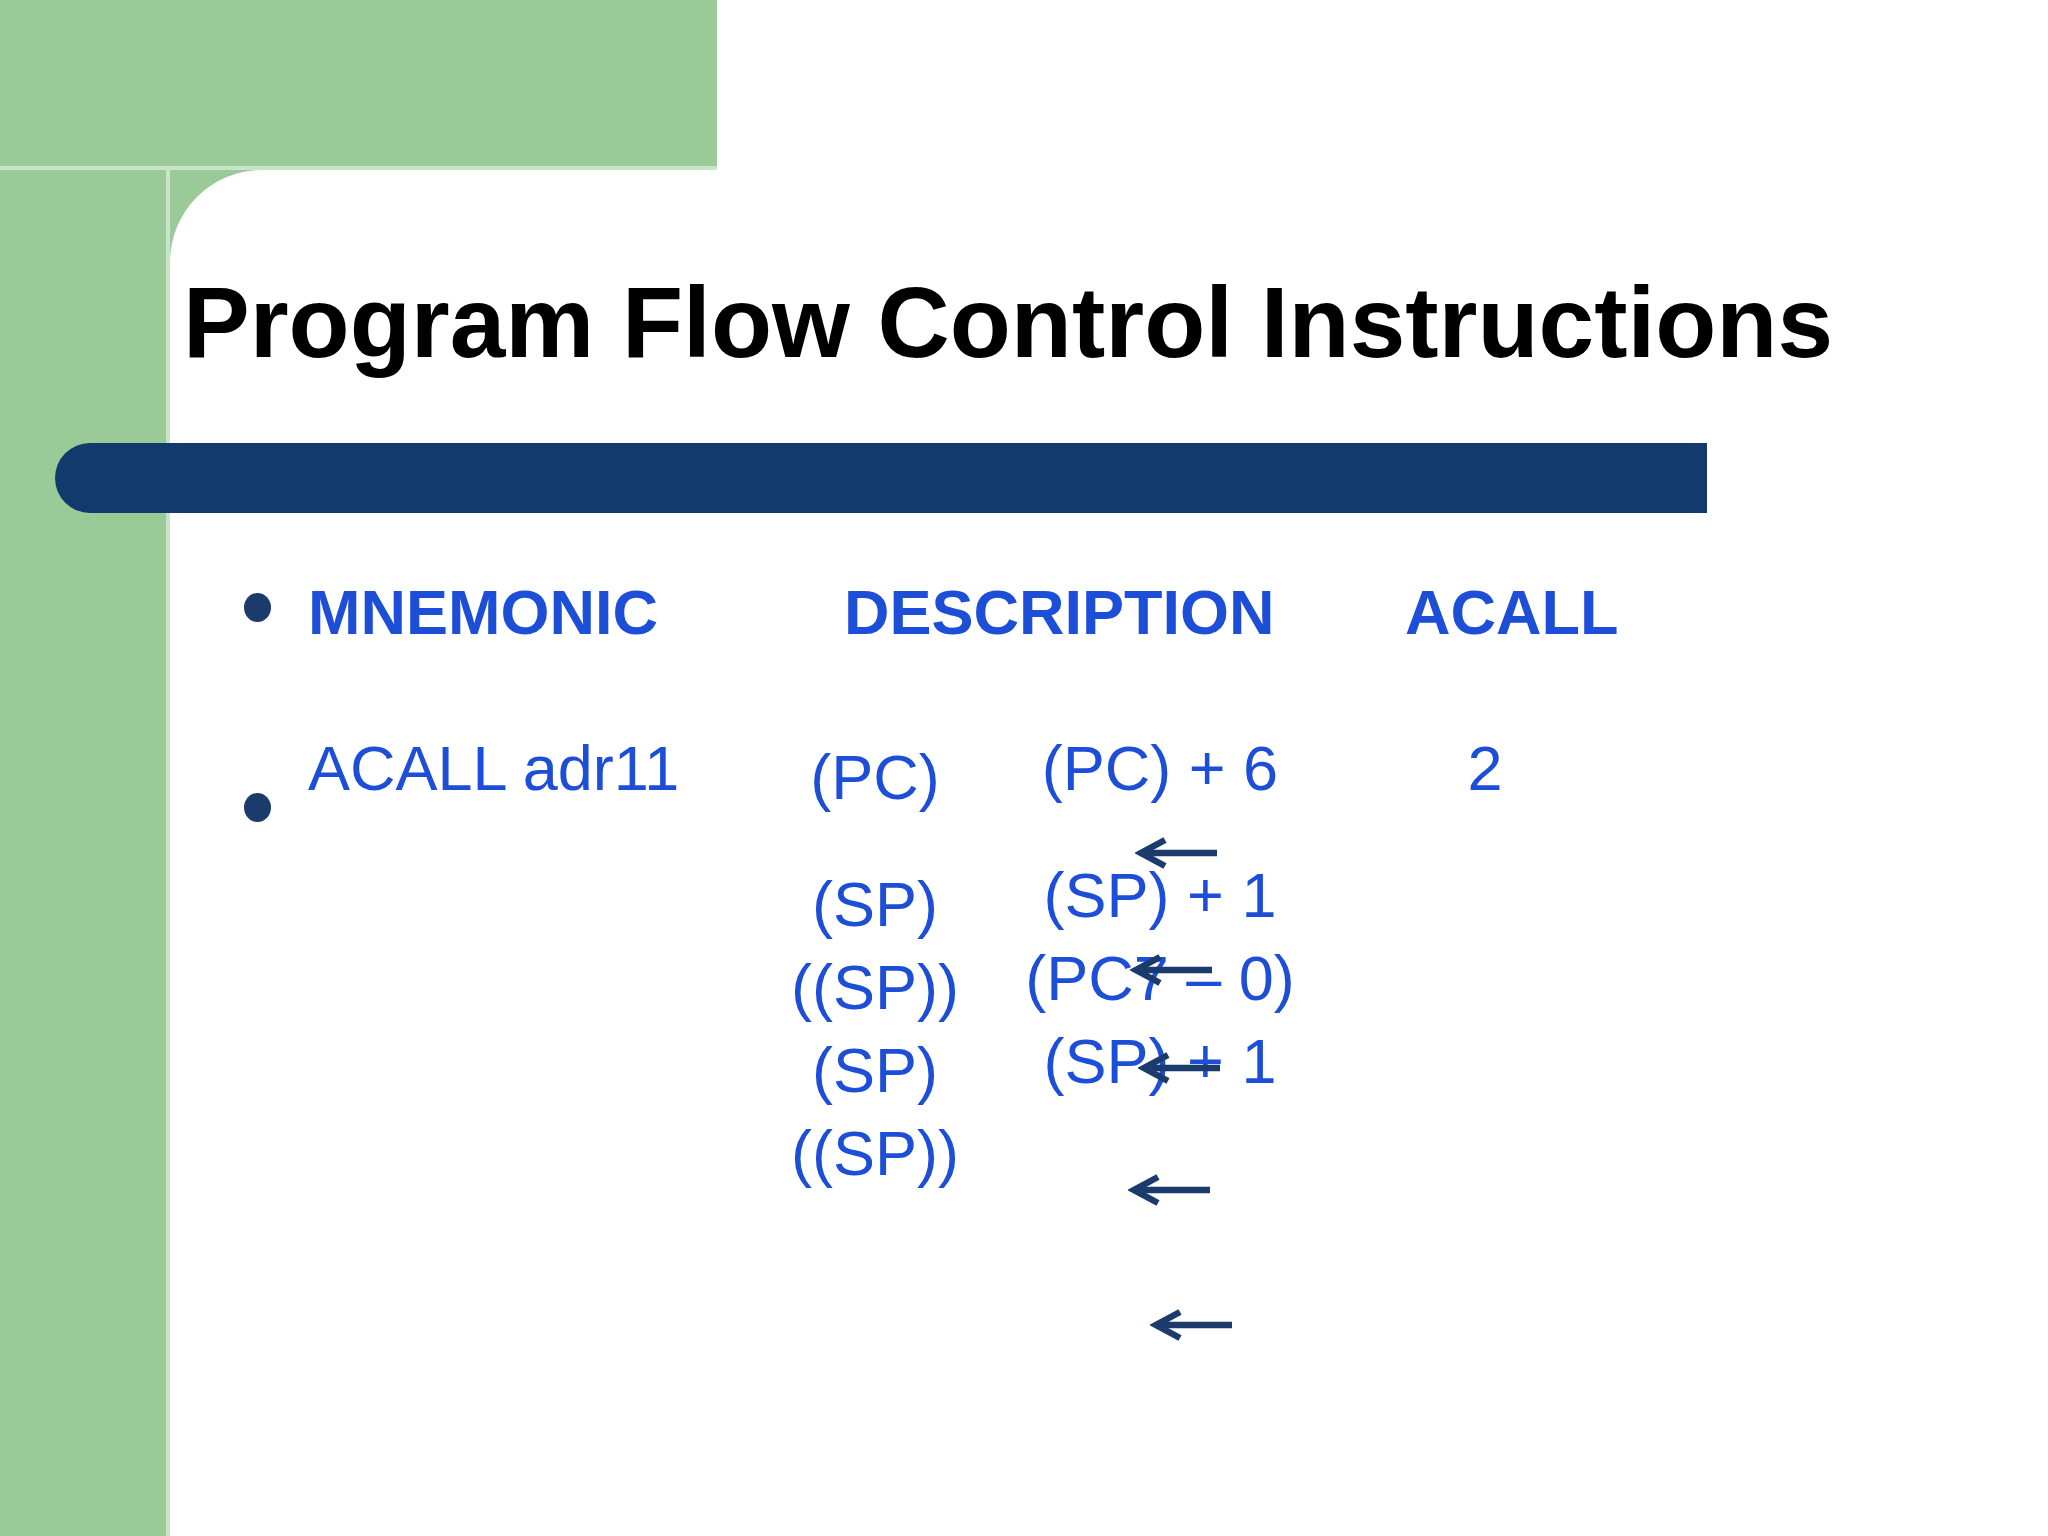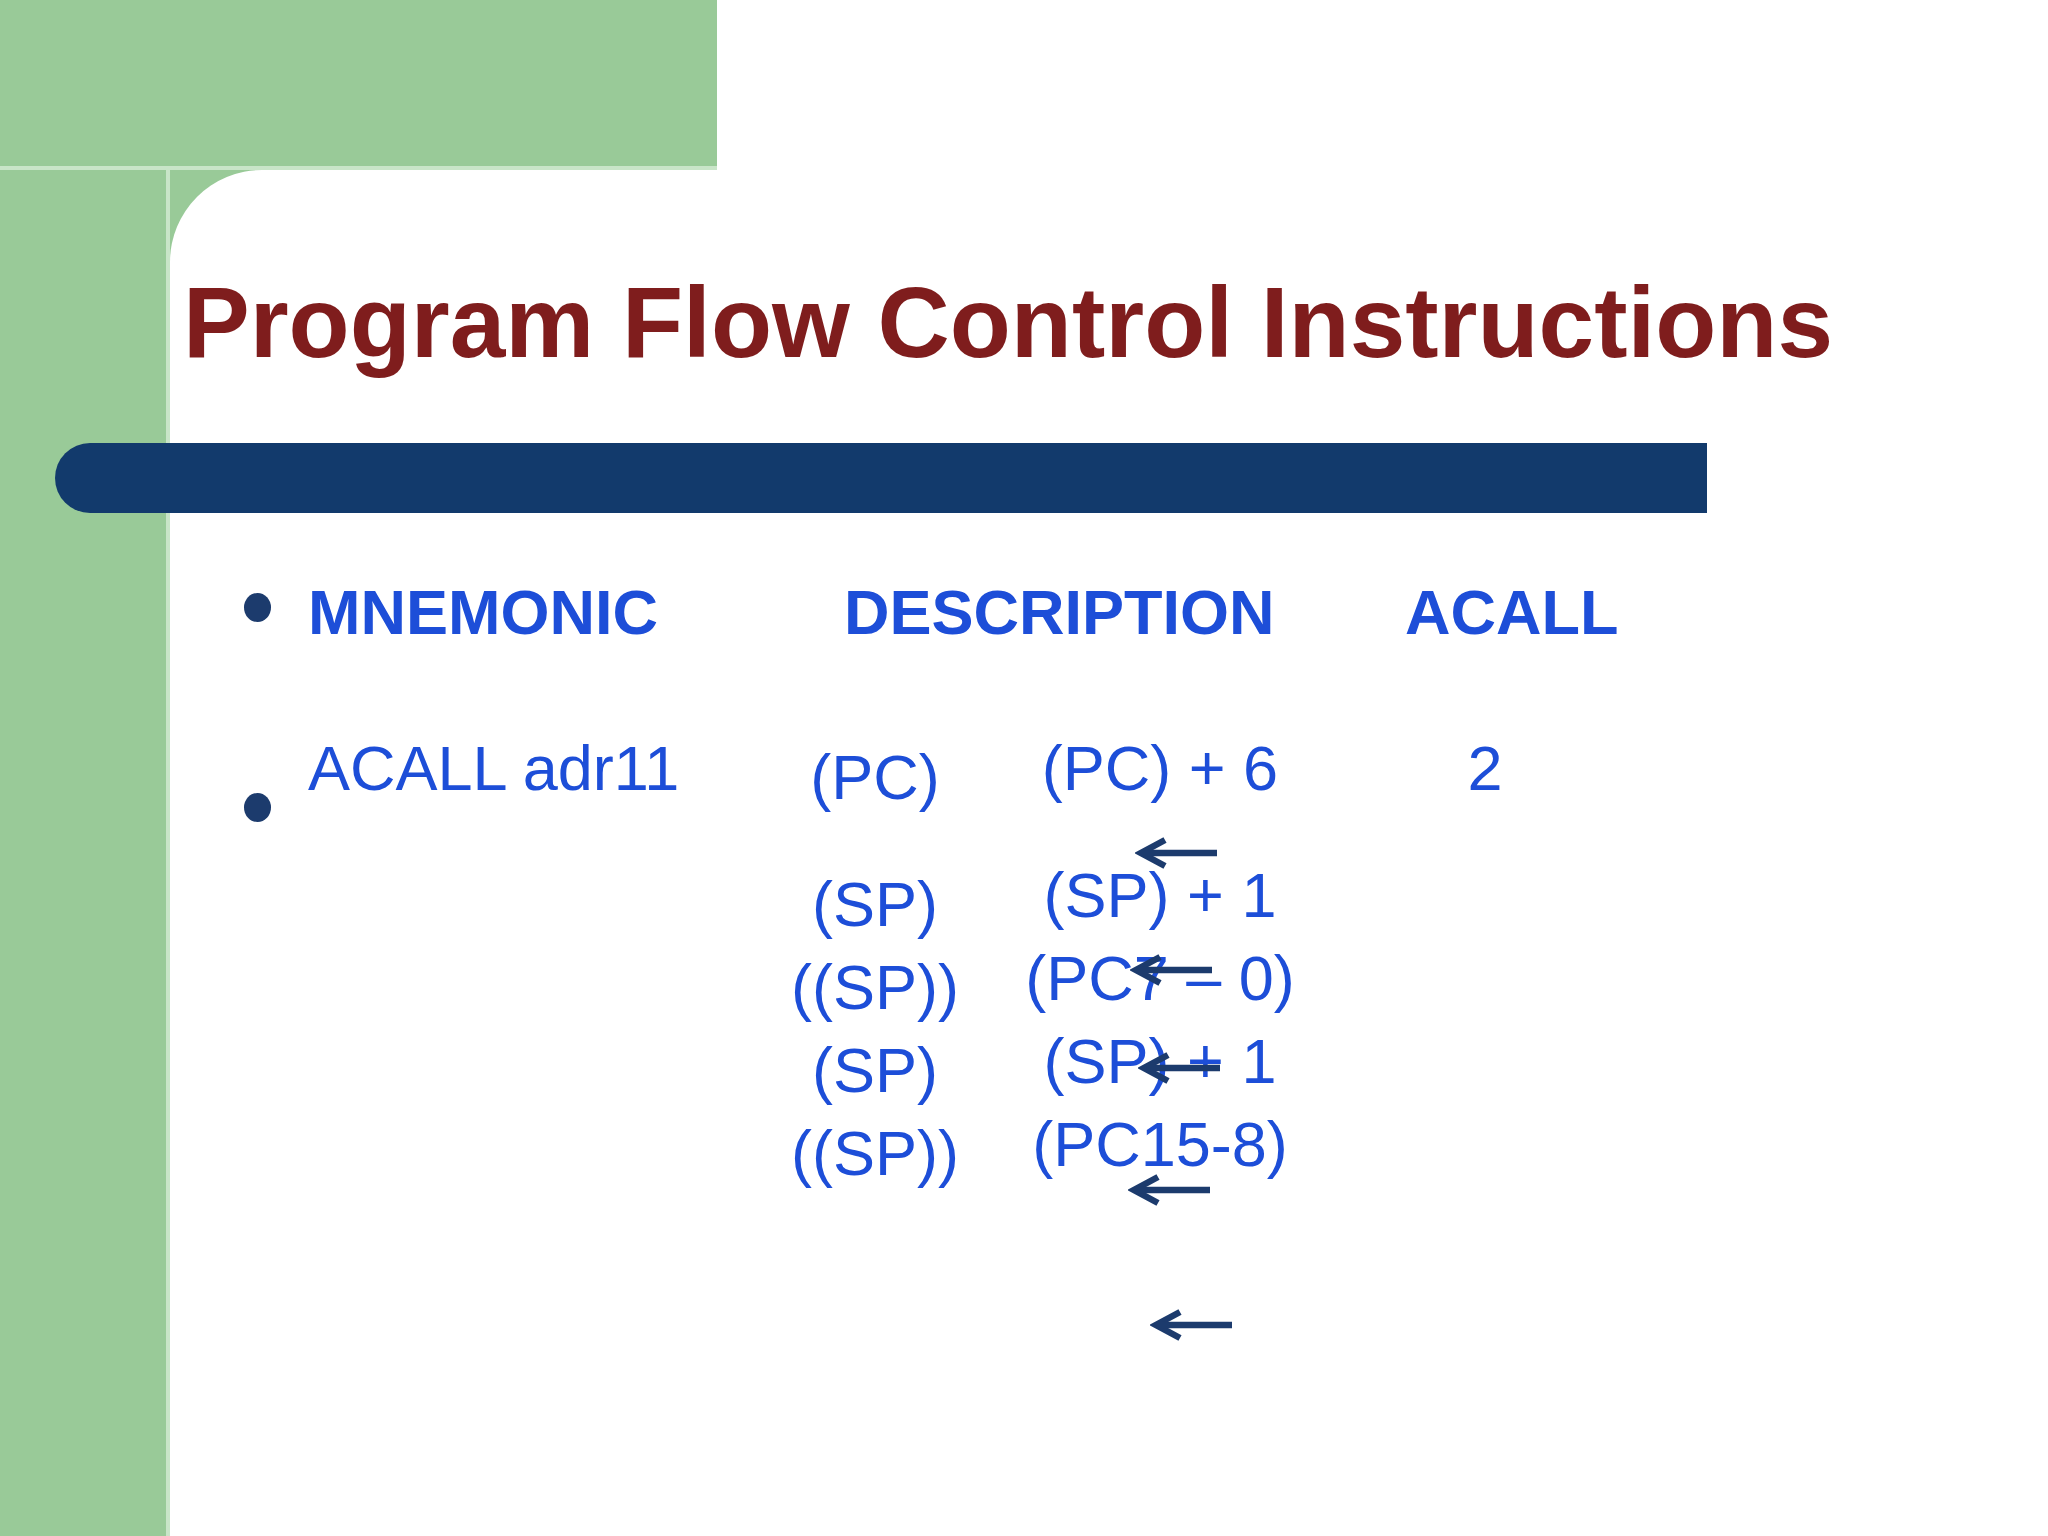--- a/index.html
+++ b/index.html
@@ -33,21 +33,21 @@
   }
   
   .navy-bar{
     position:absolute;left:55px;top:443px;width:1652px;height:70px;
     background:#123A6C;
     border-radius:35px 0 0 35px;
   }
   .title{
     position:absolute;left:183px;top:272px;margin:0;
     font-size:100px;font-weight:bold;line-height:1;
-    color:#7f1d1d;white-space:nowrap;letter-spacing:0px;
+    color:#000000;white-space:nowrap;letter-spacing:0px;
   }
   .bullet{
     position:absolute;width:27px;height:29px;border-radius:50%;
     background:#1C3B6D;
   }
   .bullet.b-header{left:244px;top:593px;}
   .bullet.b-row1{left:244px;top:793px;}
   .txt{
     position:absolute;
     font-size:63px;line-height:63px;color:#1d4ed8;white-space:nowrap;
@@ -101,21 +101,20 @@
   <span class="txt c2 y-r2">(SP)</span>
   <span class="txt c3 y-r2">(SP) + 1</span>
 
   <span class="txt c2 y-r3">((SP))</span>
   <span class="txt c3 y-r3">(PC7 – 0)</span>
 
   <span class="txt c2 y-r4">(SP)</span>
   <span class="txt c3 y-r4">(SP) + 1</span>
 
   <span class="txt c2 y-r5">((SP))</span>
-  <span class="txt c3 y-r5">(PC15-8)</span>
 
   <span class="arrow a1">
     <svg viewBox="0 0 86 32" xmlns="http://www.w3.org/2000/svg">
         <path d="M30 3 L6 16 L30 29"></path>
         <path d="M12 16 H82"></path>
       </svg>
   </span>
   <span class="arrow a2">
     <svg viewBox="0 0 86 32" xmlns="http://www.w3.org/2000/svg">
         <path d="M30 3 L6 16 L30 29"></path>

